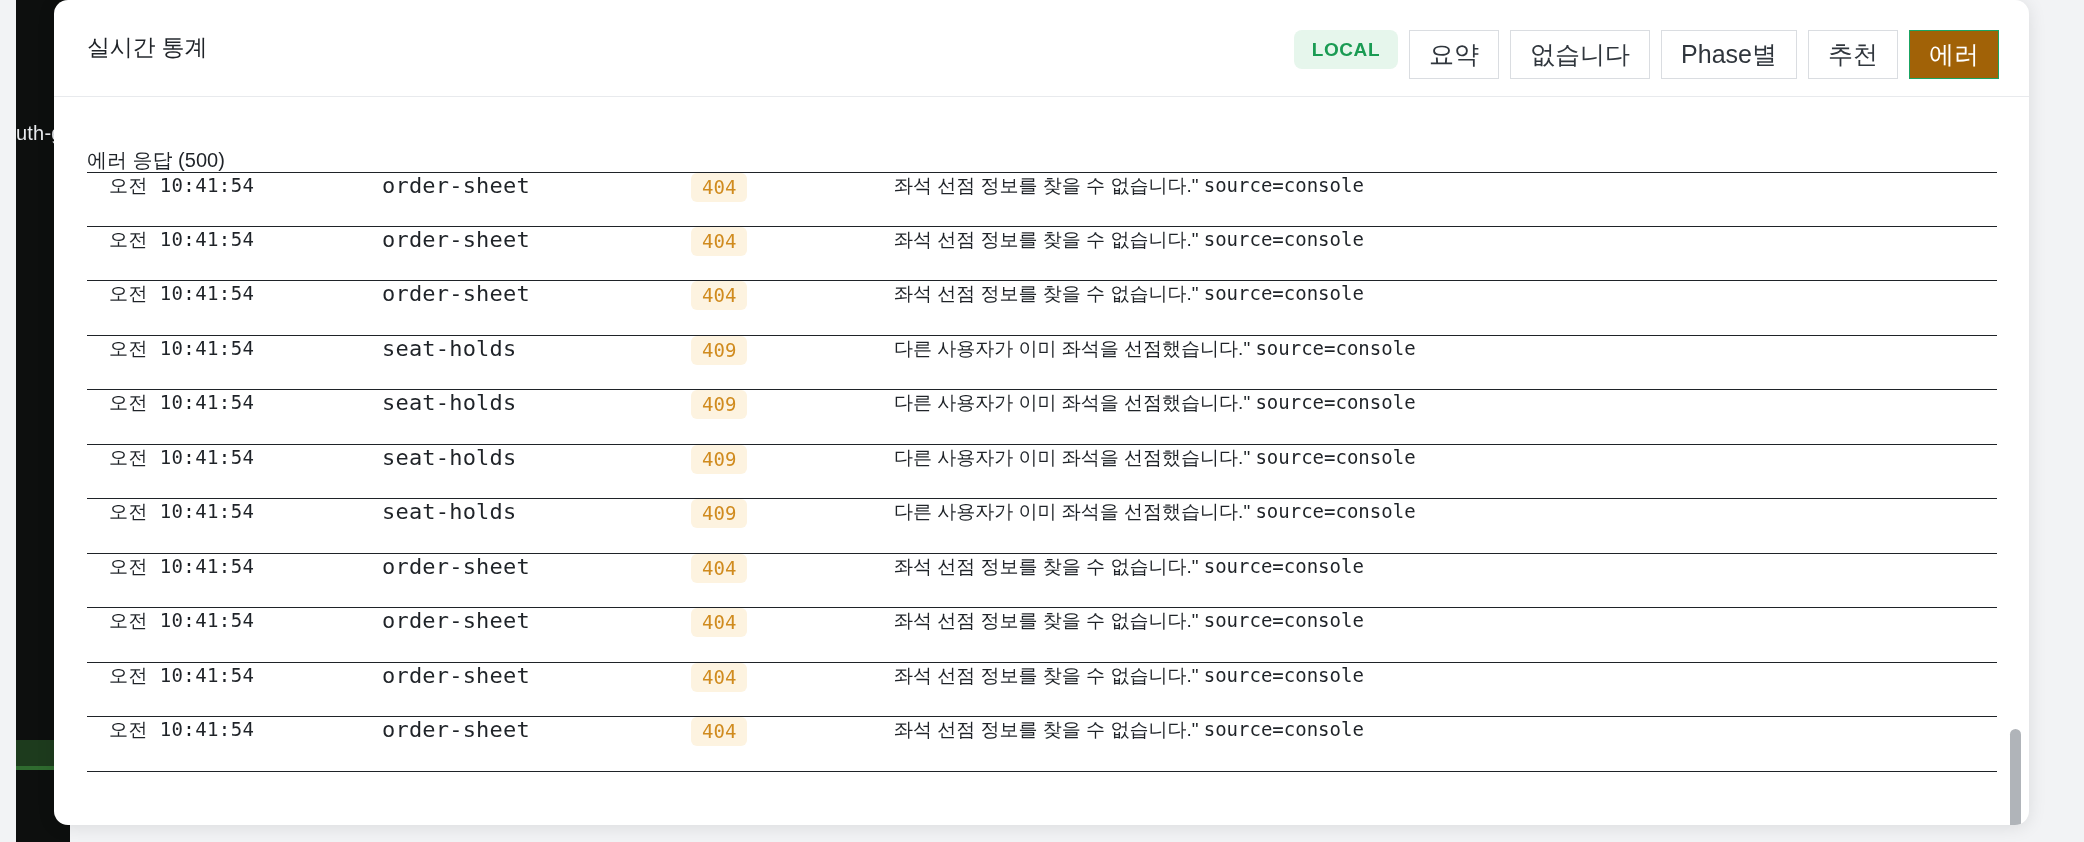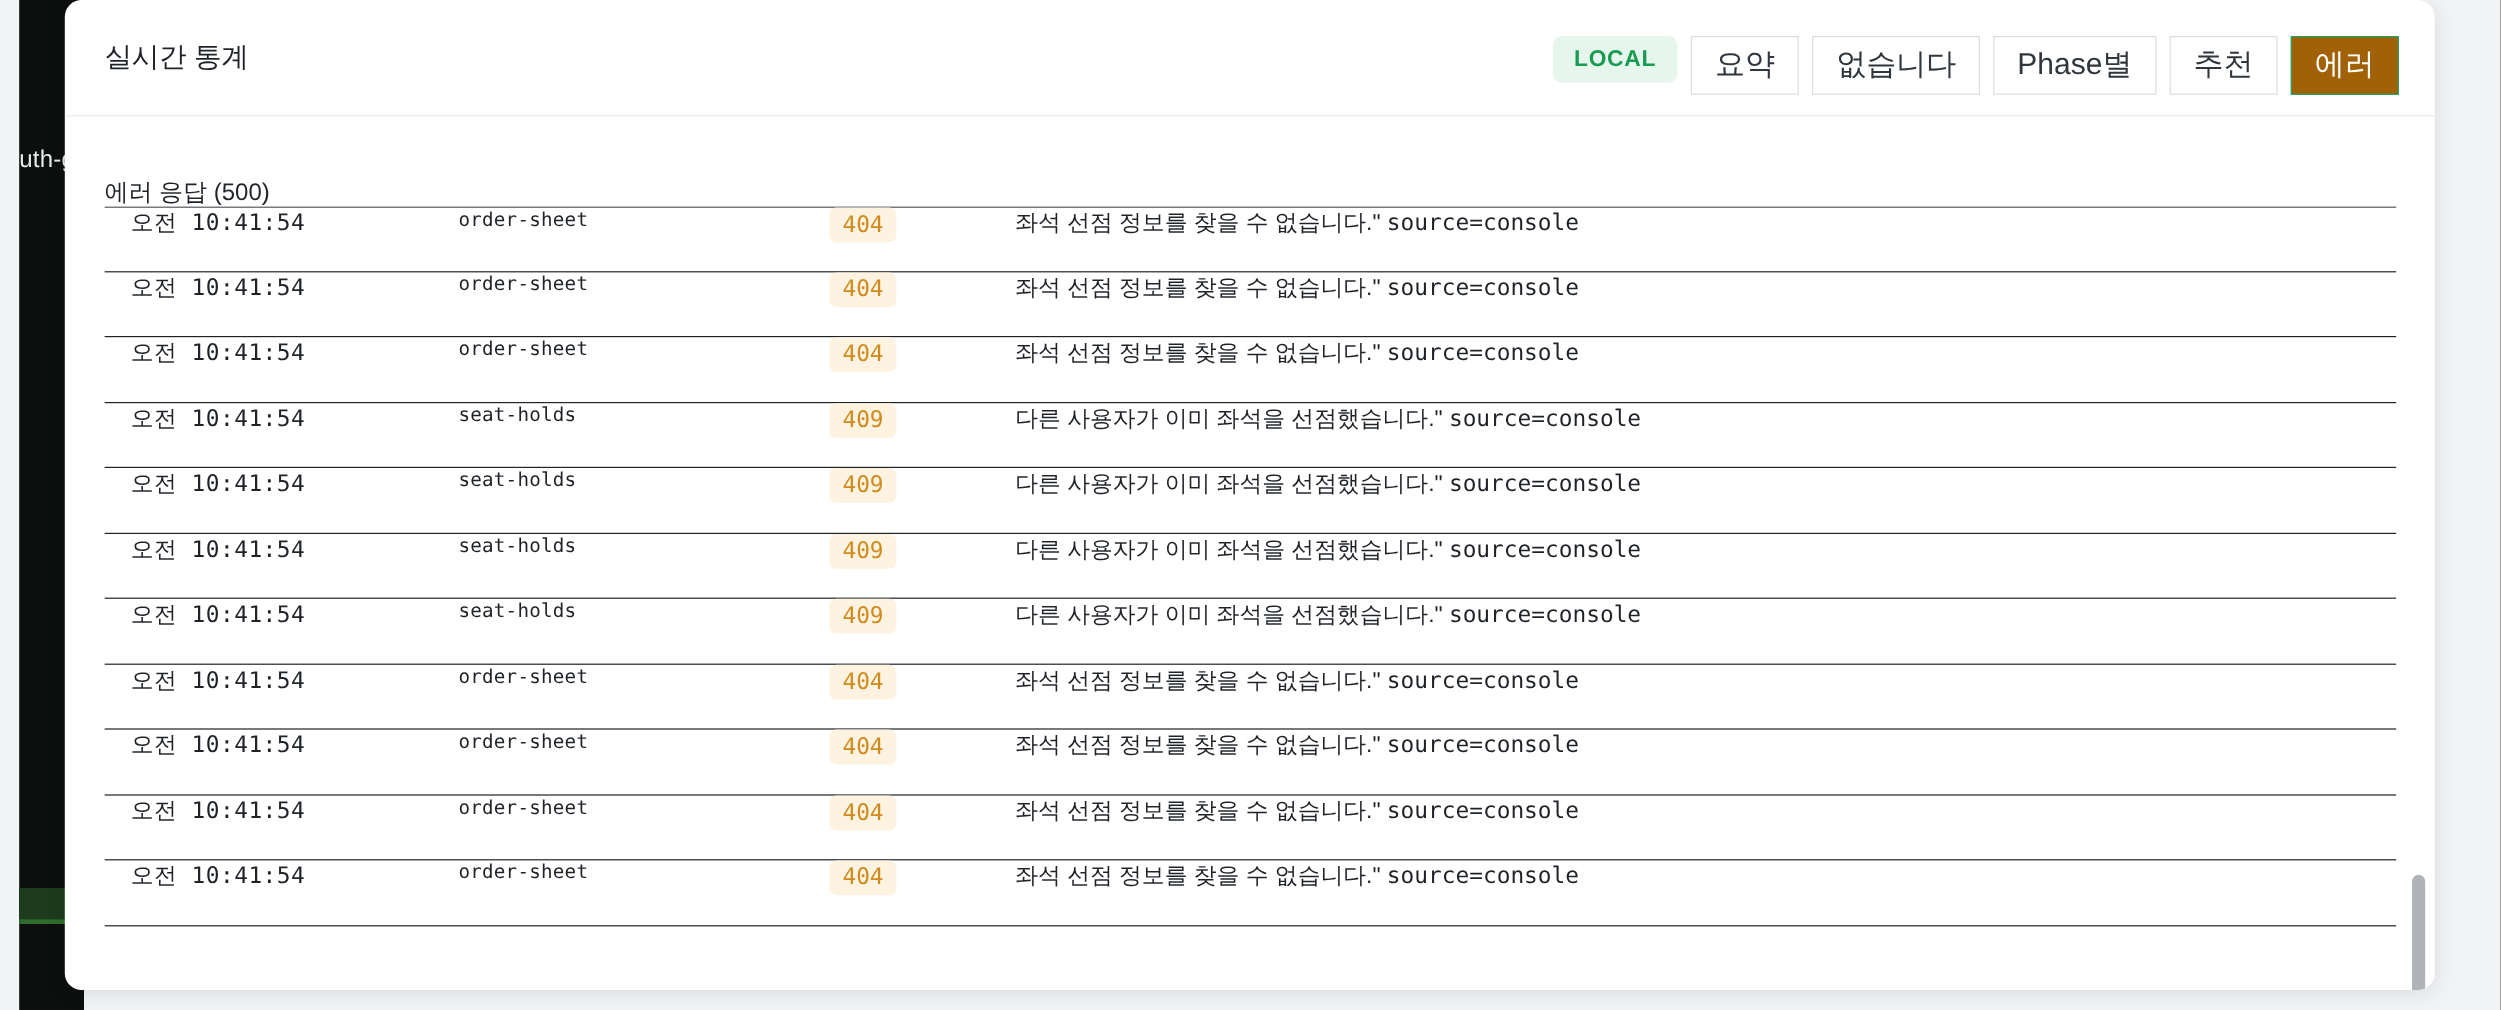--- a/index.html
+++ b/index.html
@@ -159,21 +159,21 @@
     padding-left: 22px;
     box-sizing: border-box;
     font-family: "DejaVu Sans Mono", monospace;
     font-size: 19px;
     color: #1f2328;
     letter-spacing: 0.4px;
   }
   .c-service {
     width: 285px;
     font-family: "DejaVu Sans Mono", monospace;
-    font-size: 16px;
+    font-size: 22px;
     color: #1f2328;
     letter-spacing: 0.2px;
   }
   .c-code {
     width: 155px;
     padding-left: 24px;
   }
   .code-badge {
     display: inline-block;
     background: #fdf3e0;
@@ -184,20 +184,21 @@
     border-radius: 6px;
     line-height: 1;
   }
   .c-msg {
     flex: 1;
     font-size: 19px;
     color: #1f2328;
     font-family: "Liberation Sans", sans-serif;
     white-space: nowrap;
     overflow: hidden;
+    margin-left: 48px;
   }
   .c-msg .mono {
     font-family: "DejaVu Sans Mono", monospace;
     font-size: 19px;
   }
 
   
   .scroll-track {
     position: absolute;
     right: 8px;

